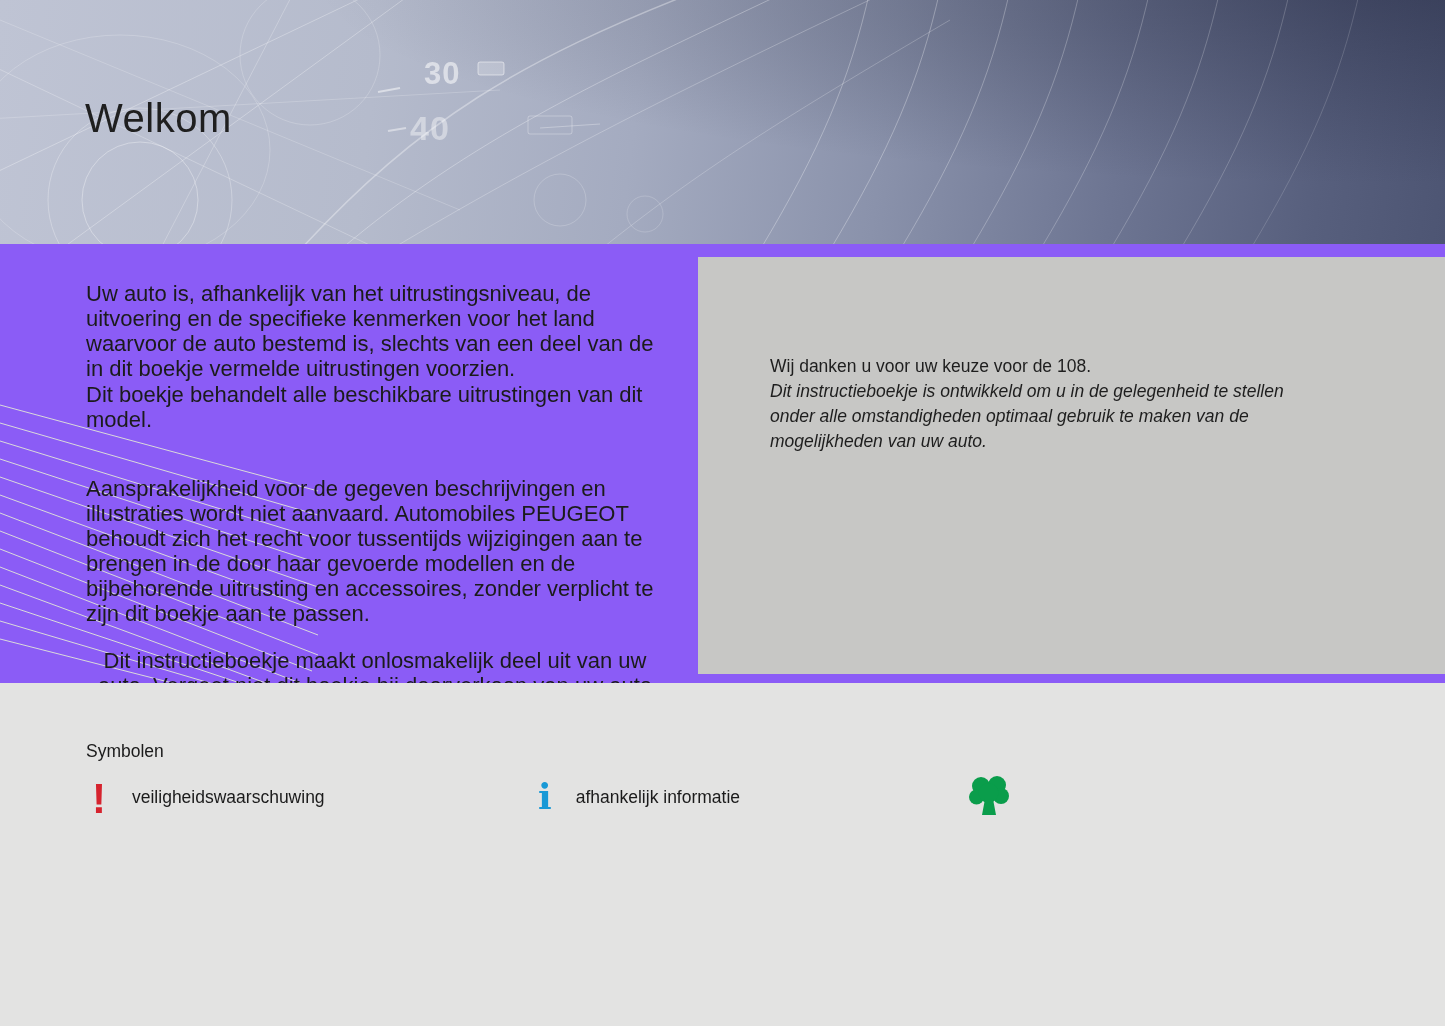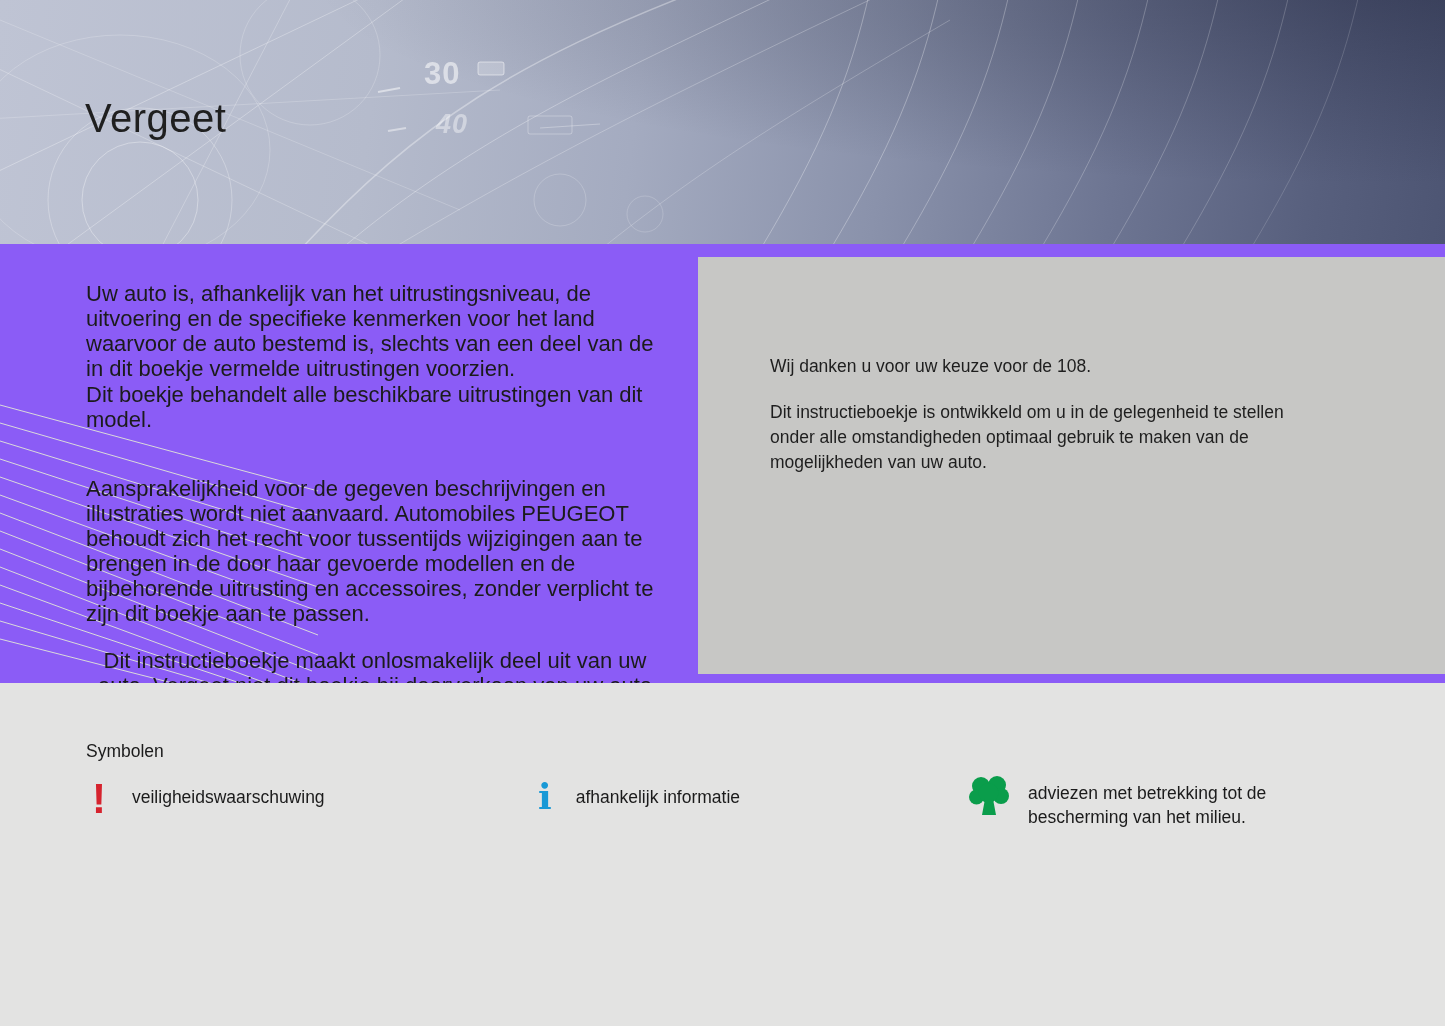--- a/index.html
+++ b/index.html
@@ -19,41 +19,41 @@
       radial-gradient(ellipse at 97% -10%, rgba(18,22,44,.38), rgba(18,22,44,0) 55%),
       linear-gradient(97deg,#bfc4d4 0%,#b5bbcc 26%,#a4abc0 44%,#8a92ab 61%,#6d7592 77%,#575f7d 91%,#4d5573 100%);
   }
   .banner-art{position:absolute;left:0;top:0;width:100%;height:100%;}
   .banner-title{
     position:absolute;left:85px;top:96px;margin:0;
     font-size:40px;font-weight:400;letter-spacing:.5px;color:#1f1f1f;
   }
   .gauge-num{position:absolute;font-weight:600;letter-spacing:1px;}
   .gauge-30{left:424px;top:56px;font-size:31px;color:rgba(255,255,255,.55);}
-  .gauge-40{left:436px;top:109px;font-size:27px;color:rgba(255,255,255,.42);font-style:italic;}
+  .gauge-40{left:410px;top:109px;font-size:34px;color:rgba(255,255,255,.42);}
 
   
   .hatch{position:absolute;left:0;top:393px;width:320px;height:297px;}
   .left-col{
     position:absolute;left:86px;top:281px;width:578px;
     font-size:22px;line-height:25px;
   }
   .left-col p{margin:0;}
   .left-col .p2{margin-top:1px;}
   .left-col .p3{margin-top:44px;}
   .left-col .p4{margin-top:22px;text-align:center;}
 
   .thanks-panel{
     position:absolute;left:698px;top:257px;width:747px;height:417px;
     background:#c7c7c5;box-sizing:border-box;
     padding:97px 32px 0 72px;
     font-size:17.5px;line-height:25px;color:#1e1e1e;
   }
   .thanks-panel p{margin:0;max-width:560px;}
-  .thanks-panel .purpose{margin-top:21px;}
+  .thanks-panel .purpose{font-style:italic;}
 
   
   .symbols{
     position:absolute;left:0;top:683px;width:1445px;height:387px;
     background:#e3e3e2;
   }
   .symbols-heading{
     position:absolute;left:86px;top:58px;
     font-size:17.5px;color:#1b1b1b;
   }
@@ -115,21 +115,21 @@
         <path d="M388 131 L406 128" stroke-opacity=".45" stroke-width="2"></path>
         <rect x="478" y="62" width="26" height="13" rx="2" stroke-opacity=".50" fill="rgba(255,255,255,.22)"></rect>
         <rect x="528" y="116" width="44" height="18" rx="2" stroke-opacity=".30"></rect>
         <path d="M540 128 L600 124" stroke-opacity=".30"></path>
         <circle cx="560" cy="200" r="26" stroke-opacity=".20"></circle>
         <circle cx="645" cy="214" r="18" stroke-opacity=".18"></circle>
       </g>
     </svg>
     <span class="gauge-num gauge-30">30</span>
     <span class="gauge-num gauge-40">40</span>
-    <h1 class="banner-title">Vergeet</h1>
+    <h1 class="banner-title">Welkom</h1>
   </header>
 
   <main>
     <svg class="hatch" viewBox="0 0 320 297">
       <g stroke="#dadada" stroke-width="1">
         <path d="M0 12 L318 98"></path>
         <path d="M0 30 L318 122"></path>
         <path d="M0 48 L318 146"></path>
         <path d="M0 66 L318 170"></path>
         <path d="M0 84 L318 194"></path>
@@ -175,19 +175,18 @@
       <svg class="tree" width="42" height="46" viewBox="0 0 42 46">
         <g fill="#0a9d4b">
           <circle cx="13" cy="13" r="9"></circle>
           <circle cx="29" cy="12" r="9"></circle>
           <circle cx="8.5" cy="24" r="7.5"></circle>
           <circle cx="33" cy="23" r="8"></circle>
           <circle cx="20.5" cy="20" r="10"></circle>
           <path d="M17 26 L25 26 L28 42 L14 42 Z"></path>
         </g>
       </svg>
-      <span class="sym-label eco-label">adviezen met betrekking tot de bescherming van het milieu.</span>
     </div>
 
     <div class="cutoff"></div>
   </footer>
 
 </div>
 
 </body></html>

